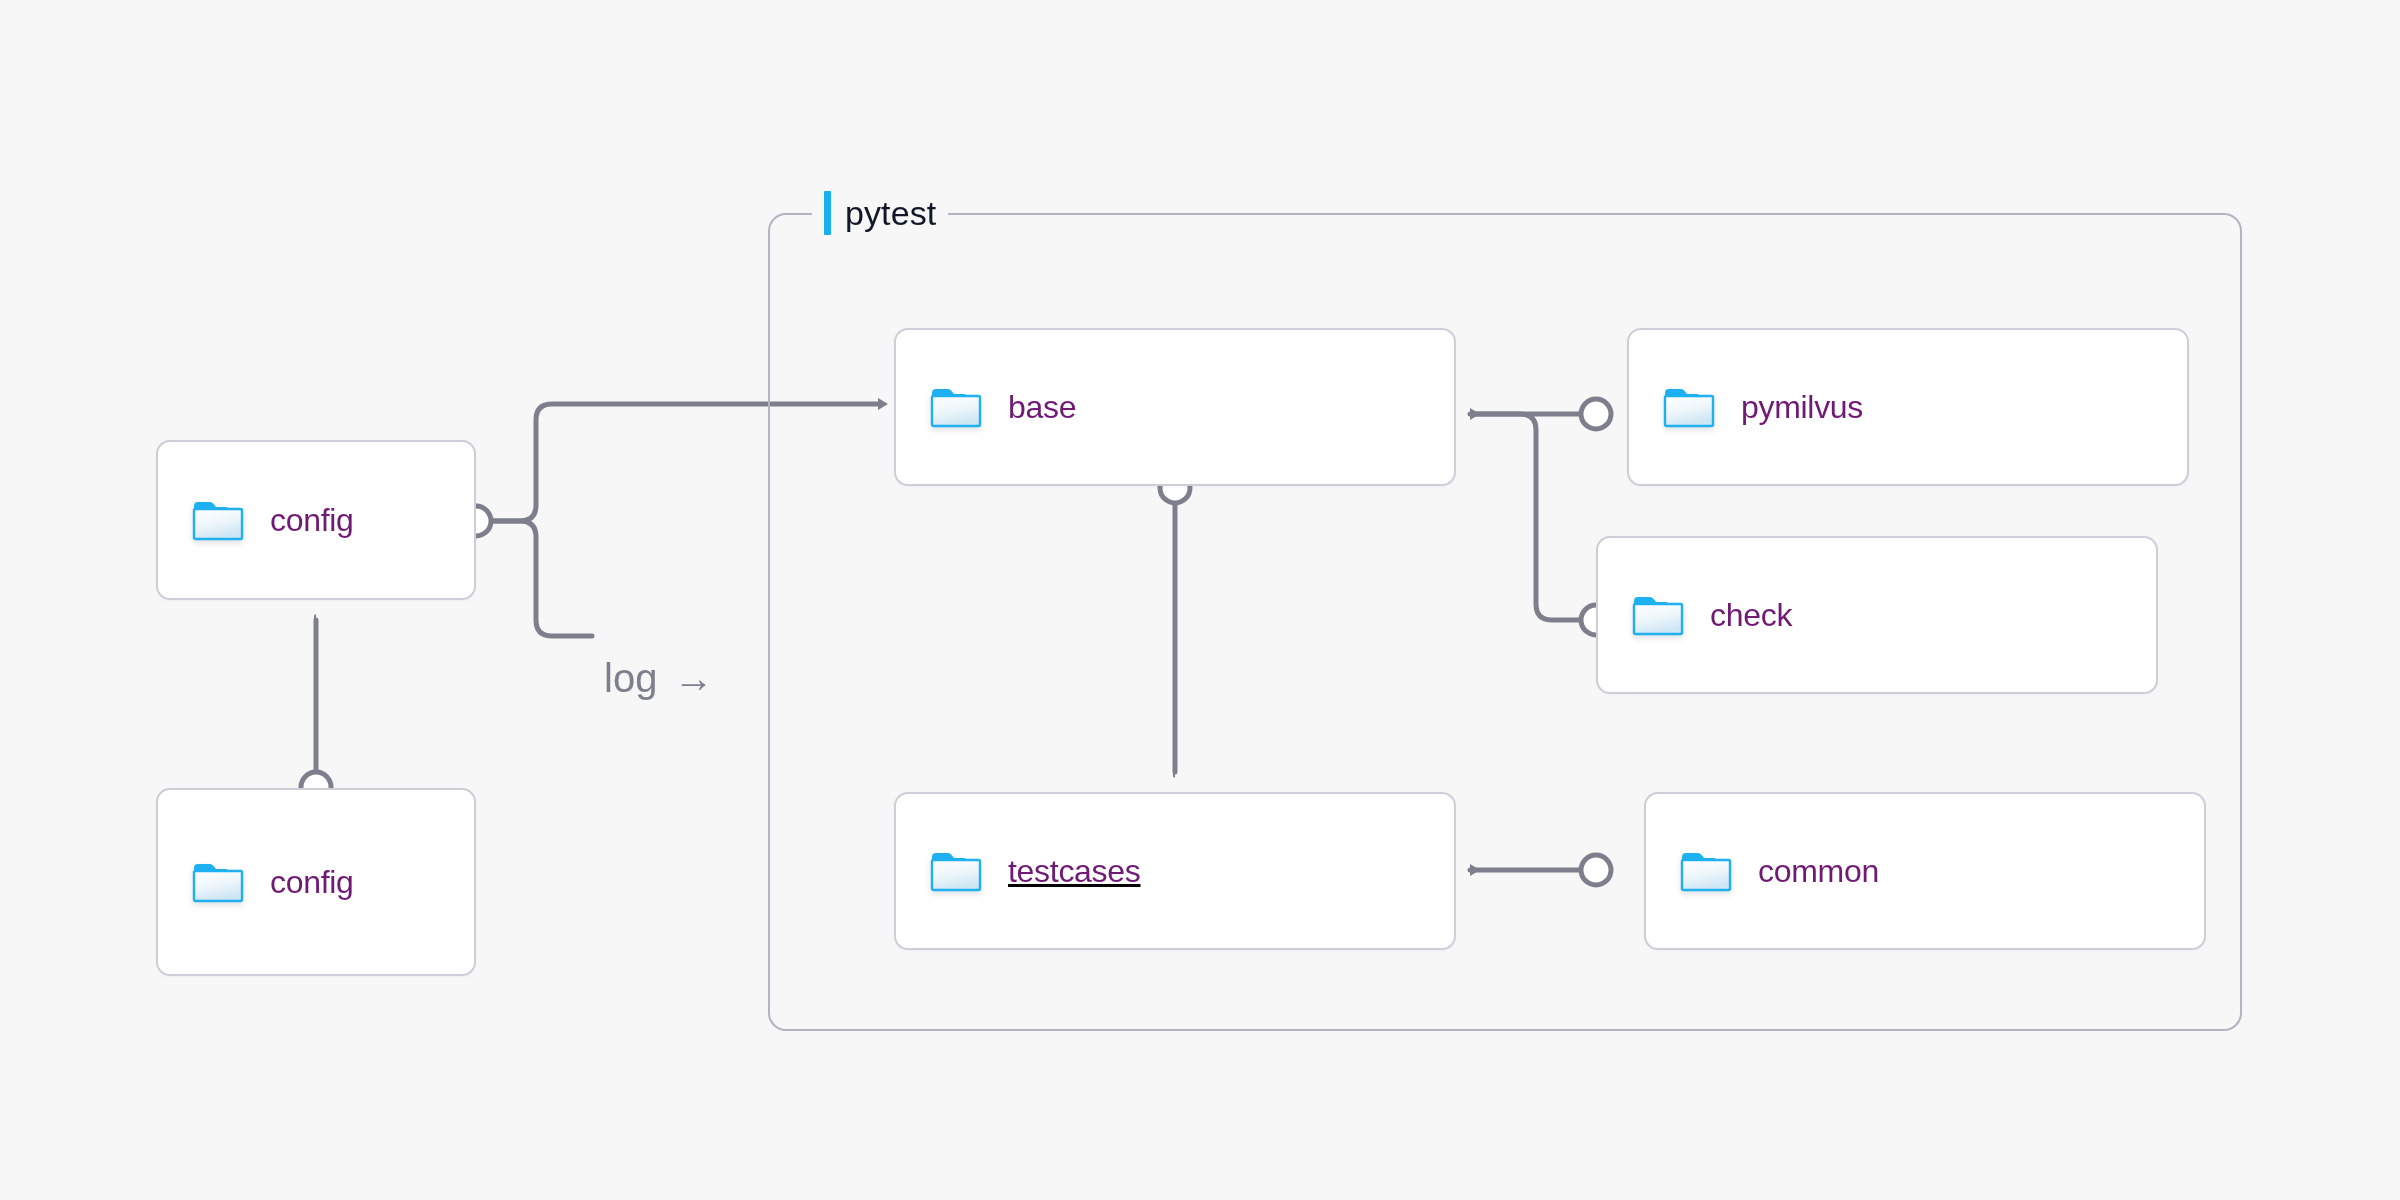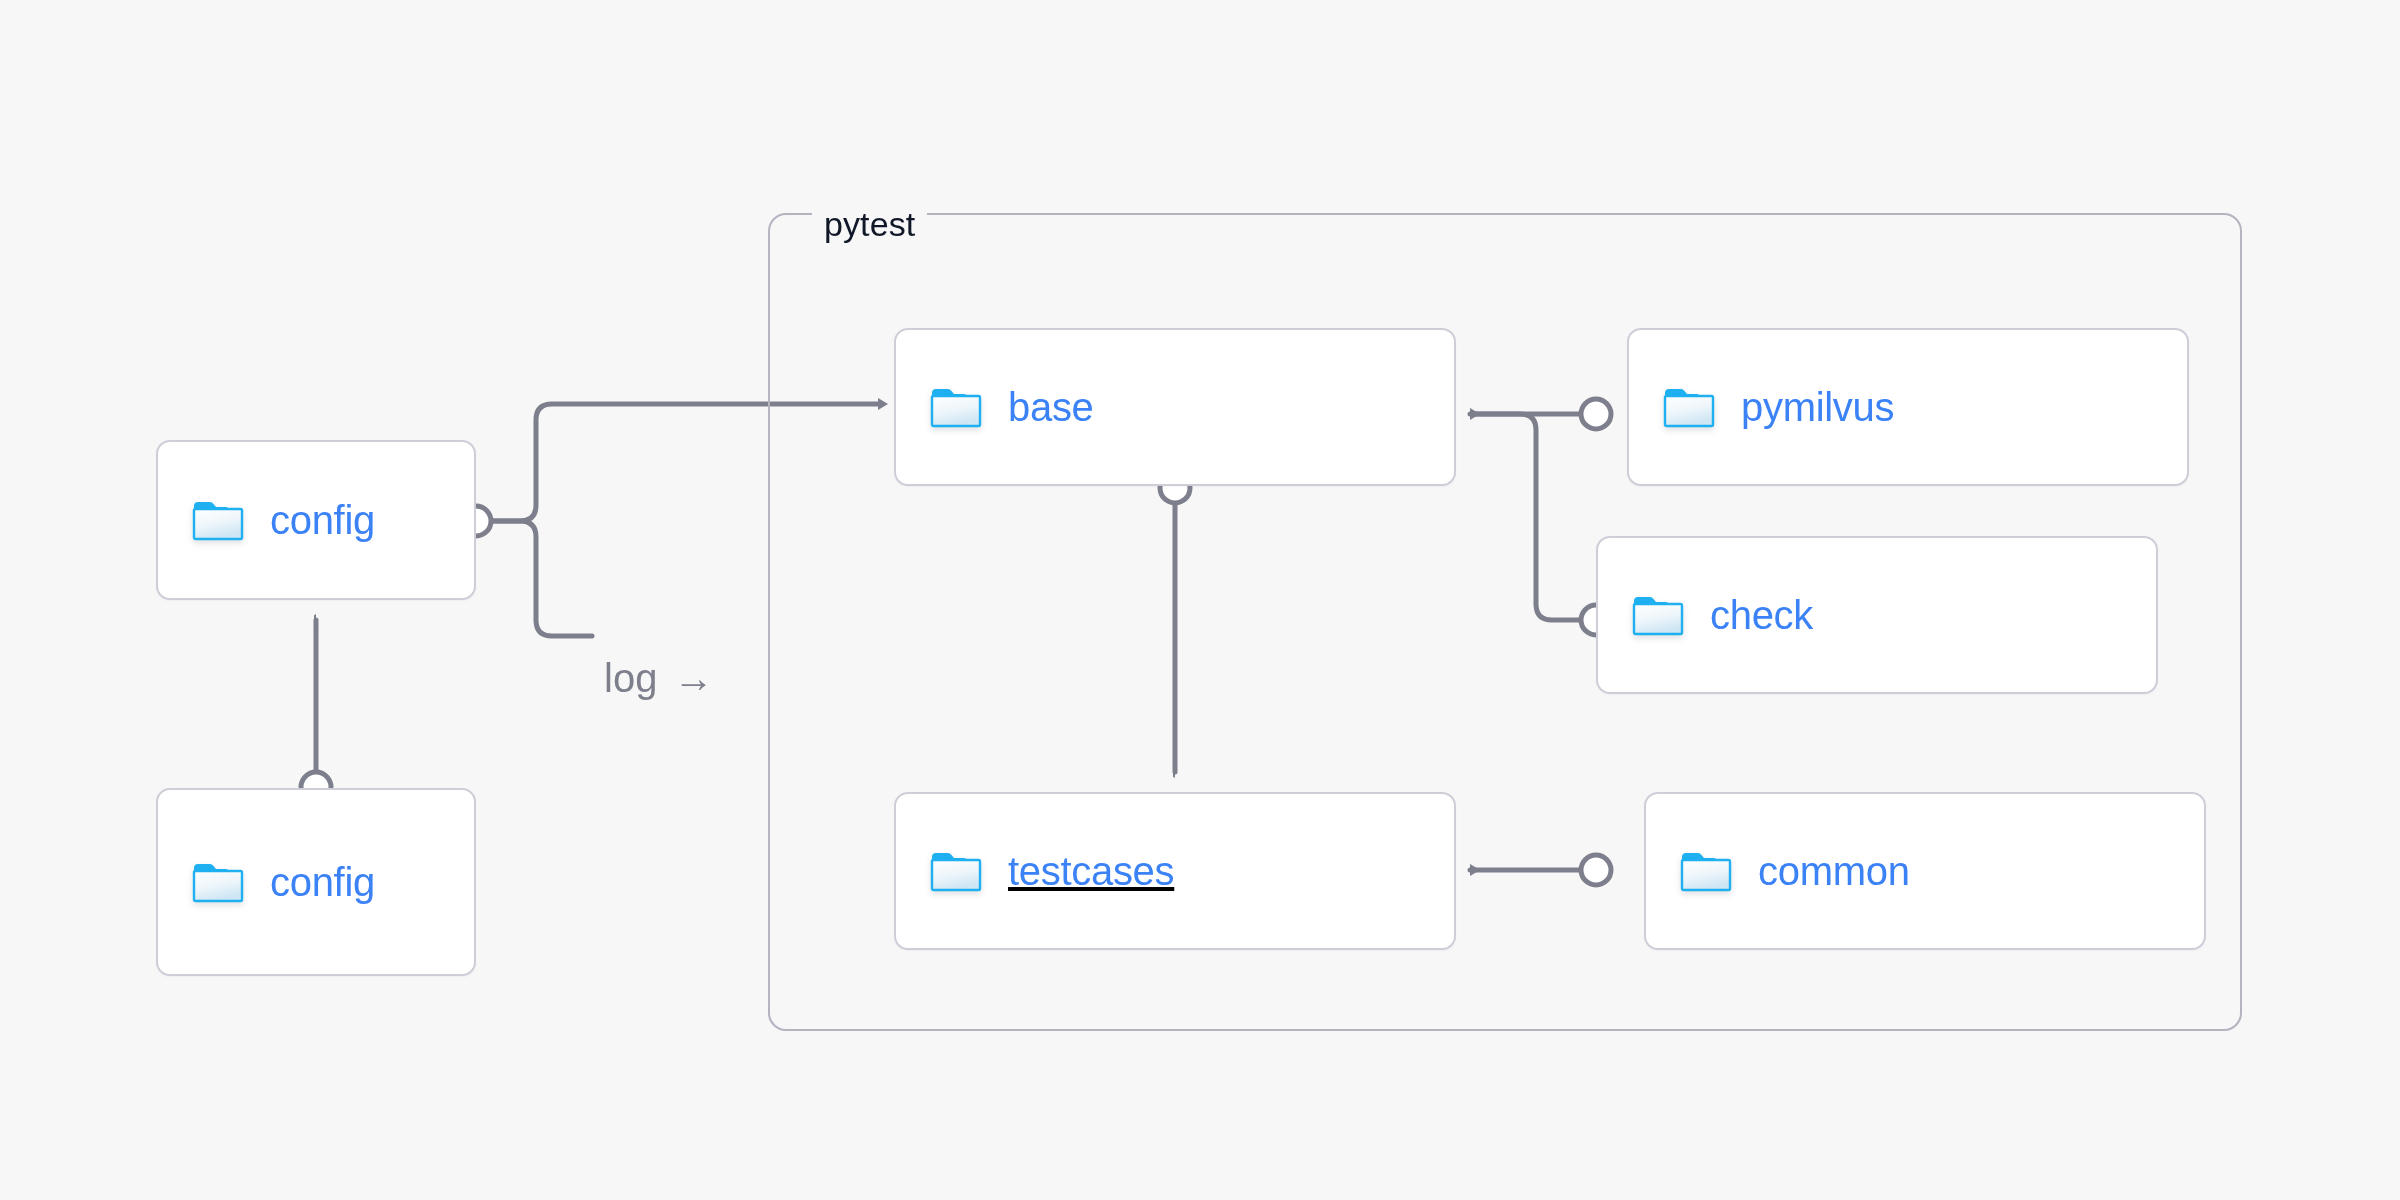--- a/index.html
+++ b/index.html
@@ -31,21 +31,20 @@
     box-sizing: border-box;
   }
   .group-label-wrap {
     position: absolute;
     display: flex;
     align-items: center;
     gap: 14px;
     background: #f7f7f8;
     padding: 0 12px;
     height: 44px;
-    flex-direction: column;
   }
   .group-label-bar {
     width: 7px;
     height: 44px;
     background: #17b0ef;
     border-radius: 1px;
   }
   .group-label-text {
     font-size: 34px;
     color: #101828;
@@ -69,22 +68,22 @@
     padding-left: 34px;
   }
   .folder-icon {
     width: 52px;
     height: 44px;
     flex: none;
     display: block;
     filter: drop-shadow(0 3px 3px rgba(16,24,40,0.13));
   }
   .node-label {
-    font-size: 40px;
-    color: #3b82f6;
+    font-size: 32px;
+    color: #701a75;
     letter-spacing: -0.3px;
     white-space: nowrap;
     line-height: 1;
   }
   .edge-label {
     position: absolute;
     display: flex;
     align-items: center;
     gap: 16px;
     color: #7d7f8c;

